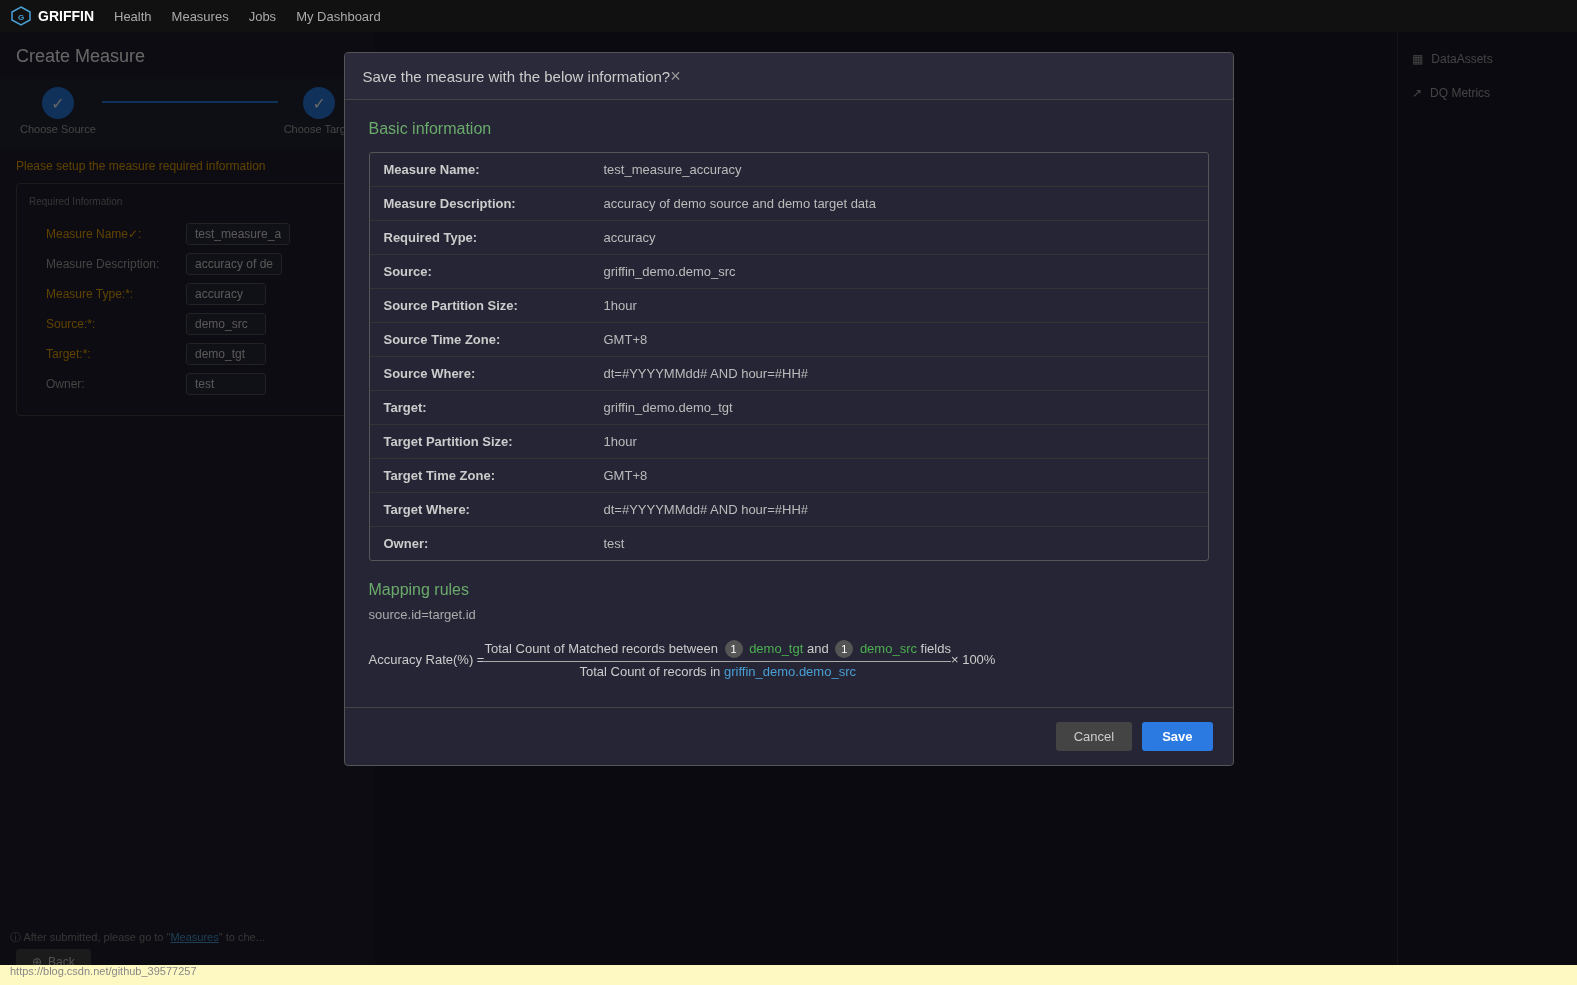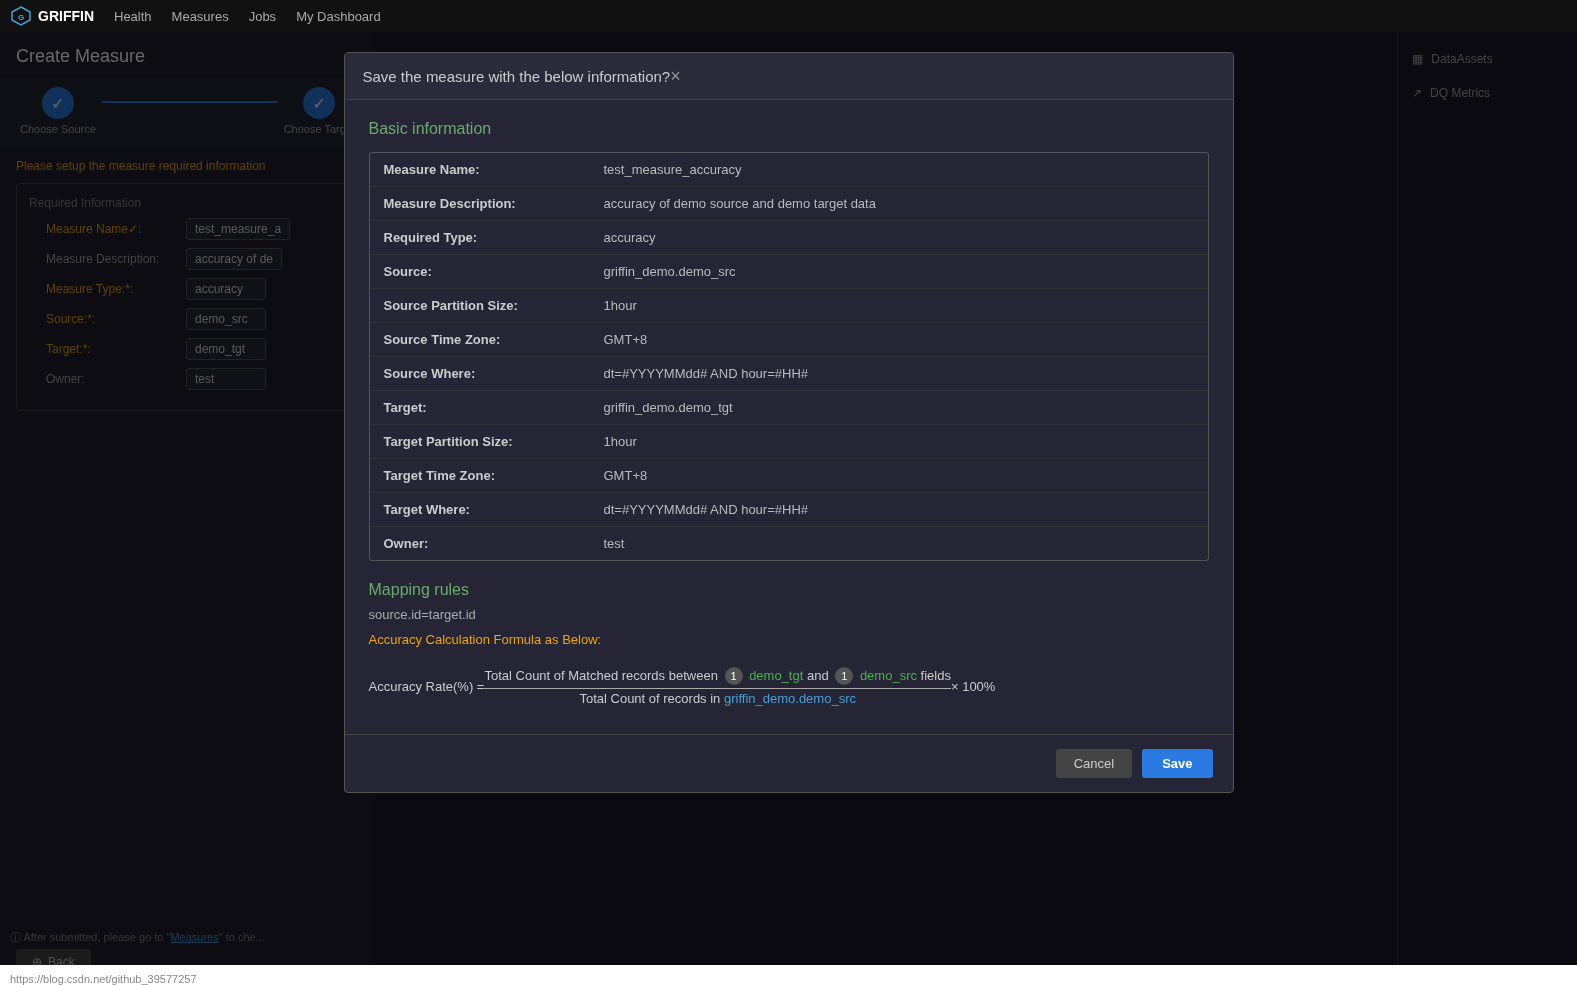--- a/index.html
+++ b/index.html
@@ -114,22 +114,22 @@
       font-size: 12px;
       margin-bottom: 10px;
     }
     .required-info-box {
       border: 1px solid #444;
       border-radius: 4px;
       padding: 12px;
     }
     .required-info-title {
       color: #888;
-      font-size: 12px;
-      margin-bottom: 8px;
+      font-size: 10px;
+      margin-bottom: 16px;
     }
     .info-row {
       display: flex;
       align-items: center;
       margin-bottom: 8px;
       font-size: 12px;
       margin-left: 17px;
     }
     .info-label {
       color: #aaa;
@@ -354,23 +354,23 @@
       cursor: pointer;
       font-weight: bold;
     }
 
     .status-bar {
       position: absolute;
       bottom: 0;
       left: 0;
       right: 0;
       height: 20px;
-      background: #ffffff;
-      display: flex;
-      align-items: flex-end;
+      background: #fef9c3;
+      display: flex;
+      align-items: flex-start;
       padding: 0 10px;
       font-size: 11px;
       color: #888;
       z-index: 200;
     }
   </style>
 </head>
 <body>
 
 <div class="top-nav">
@@ -520,21 +520,20 @@
           </div>
           <div class="info-table-row">
             <span class="info-table-key">Owner:</span>
             <span class="info-table-val">test</span>
           </div>
         </div>
 
         <div class="mapping-section">
           <div class="mapping-title">Mapping rules</div>
           <div class="mapping-rule">source.id=target.id</div>
-          <div class="accuracy-formula-label">Accuracy Calculation Formula as Below:</div>
 
           <div class="formula-container">
             <span>Accuracy Rate(%) =</span>
             <div class="fraction">
               <div class="fraction-num">
                 <span>Total Count of Matched records between</span>
                 <span class="badge">1</span>
                 <span class="link-green">demo_tgt</span>
                 <span> and </span>
                 <span class="badge">1</span>

